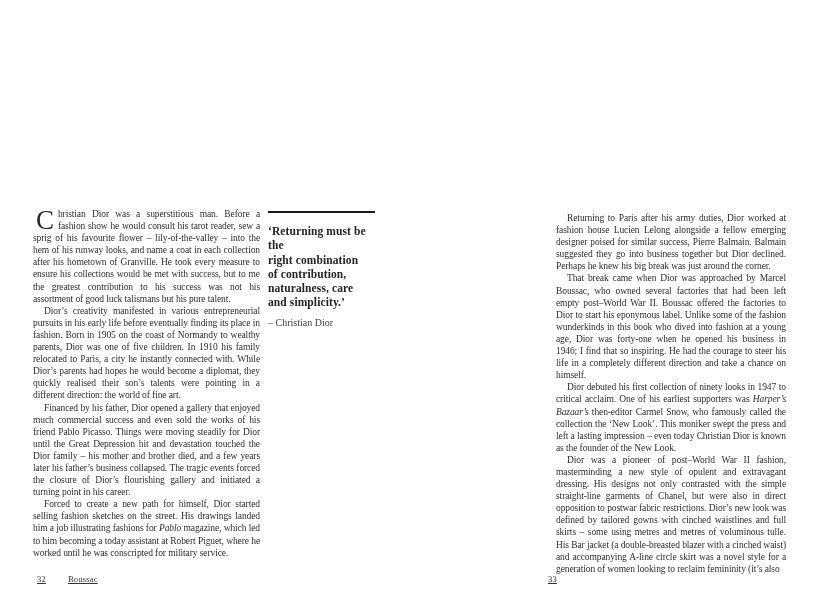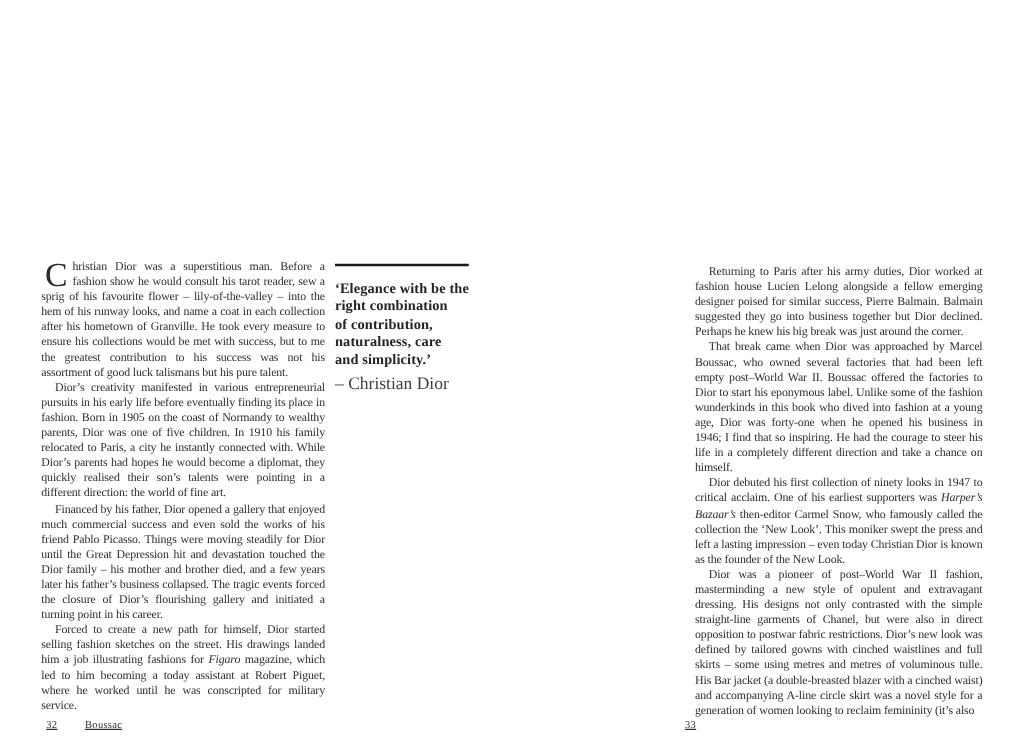--- a/index.html
+++ b/index.html
@@ -38,21 +38,21 @@
   .quote-line {
     font-family: "Liberation Serif", serif;
     font-weight: 700;
     font-size: 11.5px;
     line-height: 14.3px;
     color: #242424;
     letter-spacing: 0.1px;
   }
   .pull-quote-attribution {
     margin-top: 7px;
-    font-size: 14px;
+    font-size: 10px;
     line-height: 12px;
     color: #3e3d3c;
   }
 
   .folio {
     position: absolute;
     top: 574px;
     font-size: 8.5px;
     line-height: 10px;
     color: #343332;
@@ -65,27 +65,27 @@
 </style>
 </head>
 <body>
 
 <div class="spread">
 
   <section class="text-col col-left">
       <p><span class="drop-cap">C</span><span>hristian Dior was a superstitious man. Before a fashion show he would consult his tarot reader, sew a sprig of his favourite flower – lily-of-the-valley – into the hem of his runway looks, and name a coat in each collection after his hometown of Granville. He took every measure to ensure his collections would be met with success, but to me the greatest contribution to his success was not his assortment of good luck talismans but his pure talent.</span></p>
       <p class="indent"><span>Dior’s creativity manifested in various entrepreneurial pursuits in his early life before eventually finding its place in fashion. Born in 1905 on the coast of Normandy to wealthy parents, Dior was one of five children. In 1910 his family relocated to Paris, a city he instantly connected with. While Dior’s parents had hopes he would become a diplomat, they quickly realised their son’s talents were pointing in a different direction: the world of fine art.</span></p>
       <p class="indent"><span>Financed by his father, Dior opened a gallery that enjoyed much commercial success and even sold the works of his friend Pablo Picasso. Things were moving steadily for Dior until the Great Depression hit and devastation touched the Dior family – his mother and brother died, and a few years later his father’s business collapsed. The tragic events forced the closure of Dior’s flourishing gallery and initiated a turning point in his career.</span></p>
-      <p class="indent"><span>Forced to create a new path for himself, Dior started selling fashion sketches on the street. His drawings landed him a job illustrating fashions for </span><span class="italic">Figaro</span><span> magazine, which led to him becoming a today assistant at Robert Piguet, where he worked until he was conscripted for military service.</span></p>
+      <p class="indent"><span>Forced to create a new path for himself, Dior started selling fashion sketches on the street. His drawings landed him a job illustrating fashions for </span><span class="italic">Pablo</span><span> magazine, which led to him becoming a today assistant at Robert Piguet, where he worked until he was conscripted for military service.</span></p>
     </section>
 
   <aside class="pull-quote">
     <div class="pull-quote-rule"></div>
     <div class="pull-quote-lines">
-        <div class="quote-line">‘Elegance with be the</div>
+        <div class="quote-line">‘Returning must be the</div>
         <div class="quote-line">right combination</div>
         <div class="quote-line">of contribution,</div>
         <div class="quote-line">naturalness, care</div>
         <div class="quote-line">and simplicity.’</div>
       </div>
     <div class="pull-quote-attribution">– Christian Dior</div>
   </aside>
 
   <section class="text-col col-right">
       <p class="indent"><span>Returning to Paris after his army duties, Dior worked at fashion house Lucien Lelong alongside a fellow emerging designer poised for similar success, Pierre Balmain. Balmain suggested they go into business together but Dior declined. Perhaps he knew his big break was just around the corner.</span></p>

